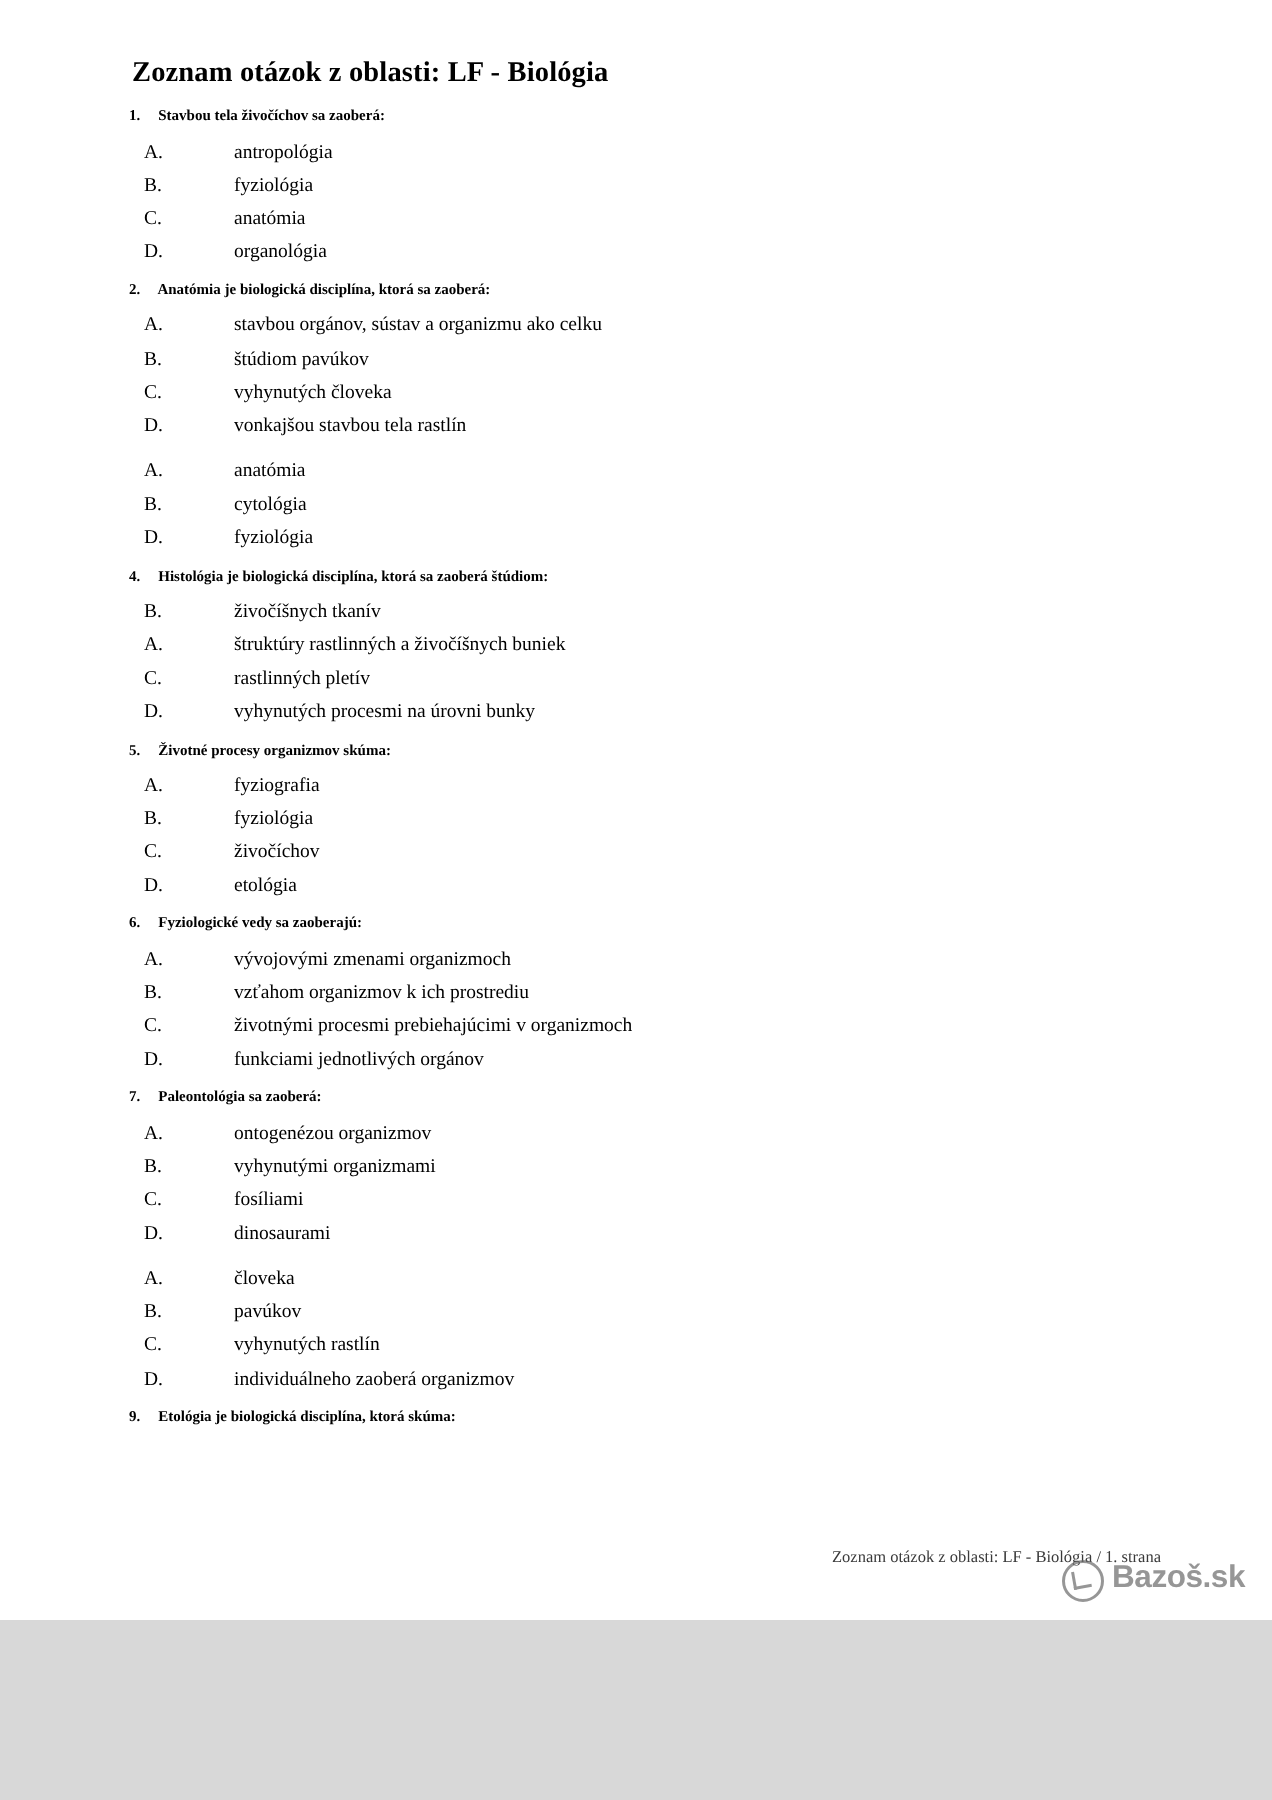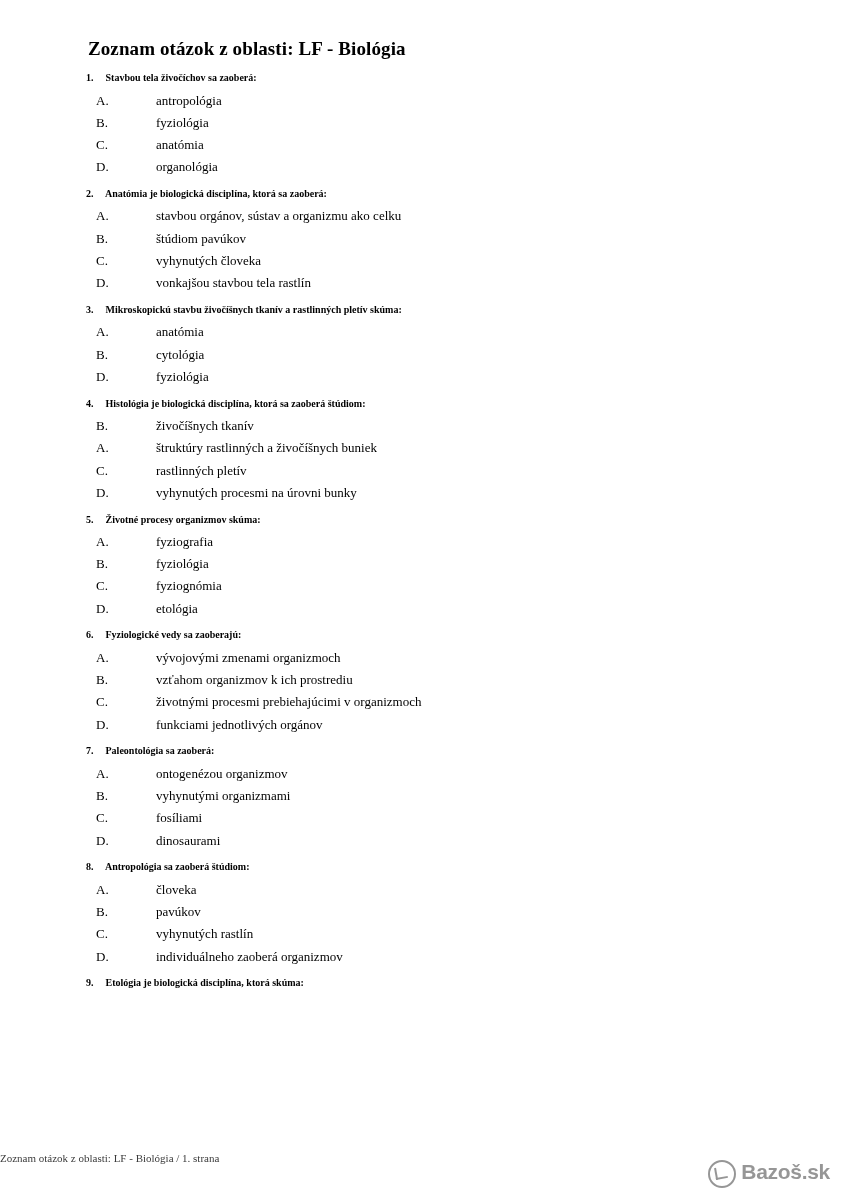--- a/index.html
+++ b/index.html
@@ -9,21 +9,21 @@
   }
   body {
     width: 848px;
     height: 1200px;
     overflow: hidden;
     font-family: "Liberation Serif", serif;
   }
   .page {
     position: relative;
     width: 848px;
-    height: 1200px;
+    height: 1080px;
     background: #ffffff;
     box-sizing: border-box;
     padding: 30px 56px 0 56px;
   }
   .doc-title {
     font-family: "Liberation Serif", serif;
     font-size: 19px;
     font-weight: bold;
     color: #000000;
     margin: 8px 0 10px 32px;
@@ -58,24 +58,24 @@
     text-indent: -34px;
     padding: 1.5px 0;
   }
   .opt-letter {
     display: inline-block;
     width: 26px;
   }
   .footer {
     position: absolute;
     left: 0;
-    right: 0;
+    right: 12px;
     bottom: 36px;
     padding-right: 62px;
-    text-align: left;
+    text-align: right;
     font-family: "Liberation Serif", serif;
     font-size: 11px;
     color: #3a3a3a;
   }
   .watermark {
     position: absolute;
     right: 18px;
     bottom: 12px;
     display: flex;
     align-items: flex-start;
@@ -129,42 +129,41 @@
       <div class="question-block">
         <p class="question-text"><span class="q-num">2.</span> <span>Anatómia je biologická disciplína, ktorá sa zaoberá:</span></p>
         <ul class="options">
           <li class="option"><span class="opt-letter">A.</span><span>stavbou orgánov, sústav a organizmu ako celku</span></li>
           <li class="option"><span class="opt-letter">B.</span><span>štúdiom pavúkov</span></li>
           <li class="option"><span class="opt-letter">C.</span><span>vyhynutých človeka</span></li>
           <li class="option"><span class="opt-letter">D.</span><span>vonkajšou stavbou tela rastlín</span></li>
         </ul>
       </div>
       <div class="question-block">
-        <p class="question-text"><span class="q-num">3.</span> <span>Mikroskopickú stavbu živočíšnych tkanív a rastlinných pletív skúma:</span></p>
         <ul class="options">
           <li class="option"><span class="opt-letter">A.</span><span>anatómia</span></li>
           <li class="option"><span class="opt-letter">B.</span><span>cytológia</span></li>
           <li class="option"><span class="opt-letter">D.</span><span>fyziológia</span></li>
         </ul>
       </div>
       <div class="question-block">
         <p class="question-text"><span class="q-num">4.</span> <span>Histológia je biologická disciplína, ktorá sa zaoberá štúdiom:</span></p>
         <ul class="options">
           <li class="option"><span class="opt-letter">B.</span><span>živočíšnych tkanív</span></li>
           <li class="option"><span class="opt-letter">A.</span><span>štruktúry rastlinných a živočíšnych buniek</span></li>
           <li class="option"><span class="opt-letter">C.</span><span>rastlinných pletív</span></li>
           <li class="option"><span class="opt-letter">D.</span><span>vyhynutých procesmi na úrovni bunky</span></li>
         </ul>
       </div>
       <div class="question-block">
         <p class="question-text"><span class="q-num">5.</span> <span>Životné procesy organizmov skúma:</span></p>
         <ul class="options">
           <li class="option"><span class="opt-letter">A.</span><span>fyziografia</span></li>
           <li class="option"><span class="opt-letter">B.</span><span>fyziológia</span></li>
-          <li class="option"><span class="opt-letter">C.</span><span>fyziognómia</span></li>
+          <li class="option"><span class="opt-letter">C.</span><span>živočíchov</span></li>
           <li class="option"><span class="opt-letter">D.</span><span>etológia</span></li>
         </ul>
       </div>
       <div class="question-block">
         <p class="question-text"><span class="q-num">6.</span> <span>Fyziologické vedy sa zaoberajú:</span></p>
         <ul class="options">
           <li class="option"><span class="opt-letter">A.</span><span>vývojovými zmenami organizmoch</span></li>
           <li class="option"><span class="opt-letter">B.</span><span>vzťahom organizmov k ich prostrediu</span></li>
           <li class="option"><span class="opt-letter">C.</span><span>životnými procesmi prebiehajúcimi v organizmoch</span></li>
           <li class="option"><span class="opt-letter">D.</span><span>funkciami jednotlivých orgánov</span></li>
@@ -173,21 +172,20 @@
       <div class="question-block">
         <p class="question-text"><span class="q-num">7.</span> <span>Paleontológia sa zaoberá:</span></p>
         <ul class="options">
           <li class="option"><span class="opt-letter">A.</span><span>ontogenézou organizmov</span></li>
           <li class="option"><span class="opt-letter">B.</span><span>vyhynutými organizmami</span></li>
           <li class="option"><span class="opt-letter">C.</span><span>fosíliami</span></li>
           <li class="option"><span class="opt-letter">D.</span><span>dinosaurami</span></li>
         </ul>
       </div>
       <div class="question-block">
-        <p class="question-text"><span class="q-num">8.</span> <span>Antropológia sa zaoberá štúdiom:</span></p>
         <ul class="options">
           <li class="option"><span class="opt-letter">A.</span><span>človeka</span></li>
           <li class="option"><span class="opt-letter">B.</span><span>pavúkov</span></li>
           <li class="option"><span class="opt-letter">C.</span><span>vyhynutých rastlín</span></li>
           <li class="option"><span class="opt-letter">D.</span><span>individuálneho zaoberá organizmov</span></li>
         </ul>
       </div>
       <div class="question-block">
         <p class="question-text"><span class="q-num">9.</span> <span>Etológia je biologická disciplína, ktorá skúma:</span></p>
       </div>

